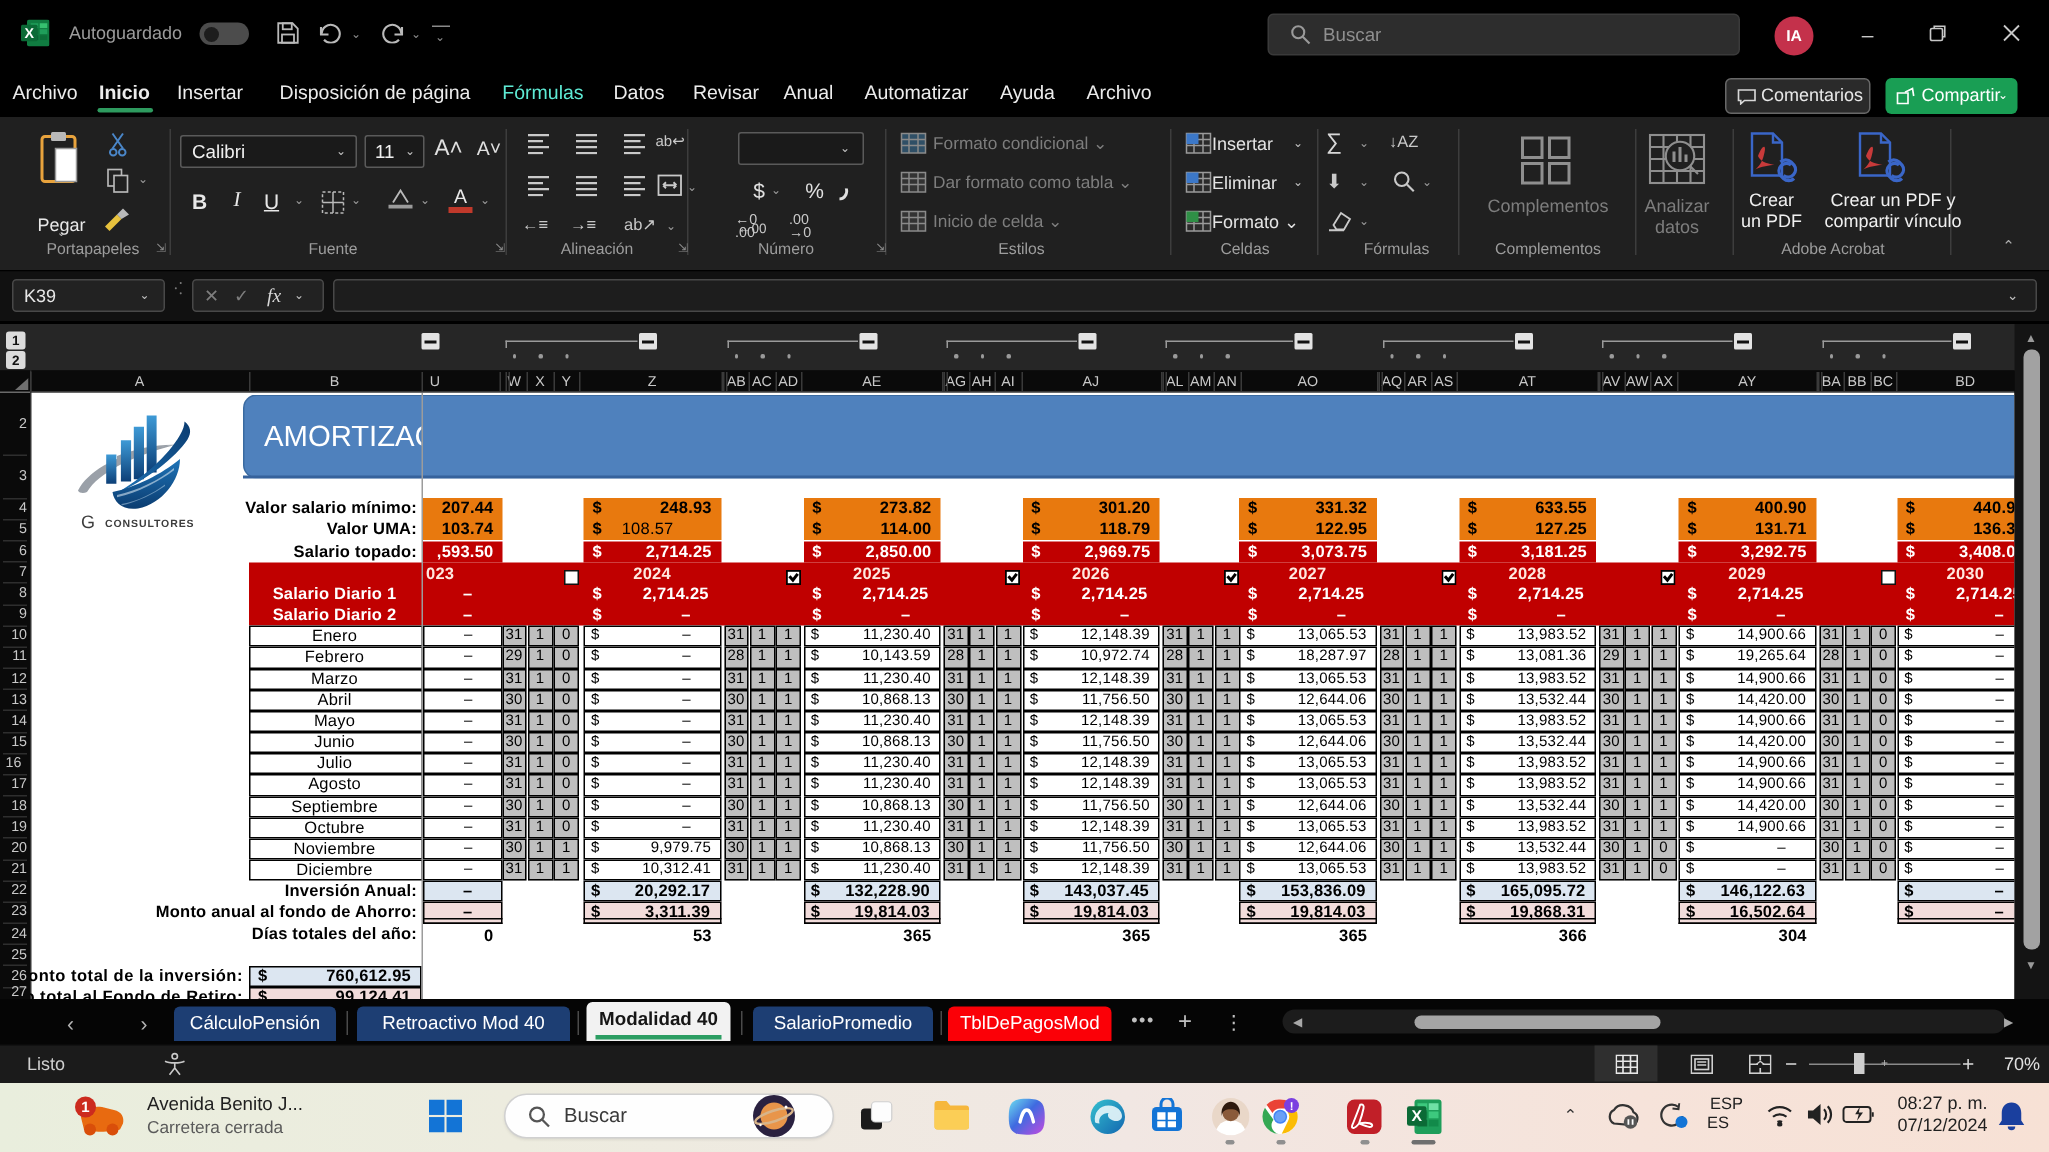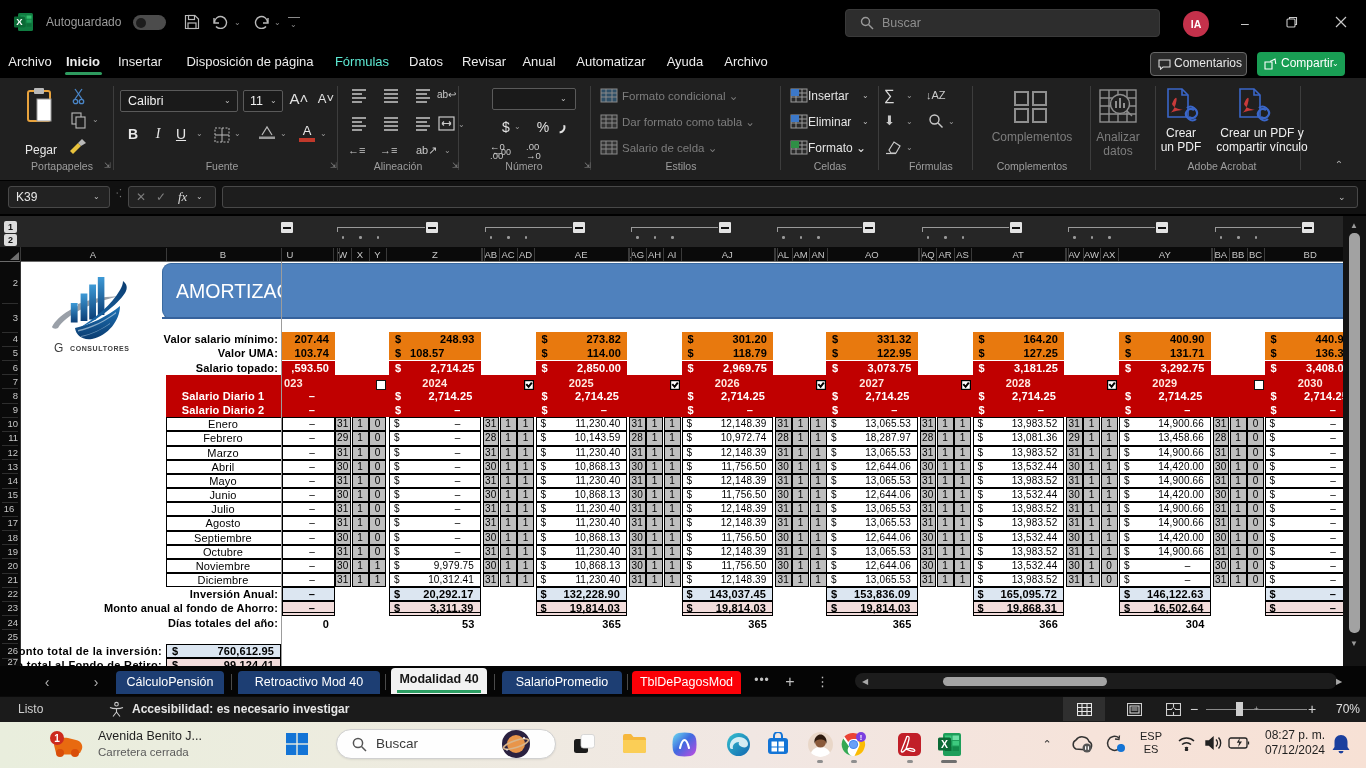--- a/index.html
+++ b/index.html
@@ -212,21 +212,21 @@
 <svg class="ab" style="left:600px;top:114px" width="19" height="16" viewBox="0 0 19 16" fill="none" stroke="#8a8a8a">
       <rect x="1" y="1" width="16" height="13" fill="#333"></rect>
       <path d="M1 5 H17 M1 9 H17 M6 1 V14 M12 1 V14"></path>
     </svg>
 <svg class="ab" style="left:600px;top:140px" width="19" height="16" viewBox="0 0 19 16" fill="none" stroke="#8a8a8a">
       <rect x="1" y="1" width="16" height="13" fill="#333"></rect>
       <path d="M1 5 H17 M1 9 H17 M6 1 V14 M12 1 V14"></path>
     </svg>
 <div class="ab" style="left:622px;top:89px;width:150px;height:14px;color:#7d7d7d;font-size:11.5px;line-height:14px">Formato condicional ⌄</div>
 <div class="ab" style="left:622px;top:115px;width:155px;height:14px;color:#7d7d7d;font-size:11.5px;line-height:14px">Dar formato como tabla ⌄</div>
-<div class="ab" style="left:622px;top:141px;width:120px;height:14px;color:#7d7d7d;font-size:11.5px;line-height:14px">Salario de celda ⌄</div>
+<div class="ab" style="left:622px;top:141px;width:120px;height:14px;color:#7d7d7d;font-size:11.5px;line-height:14px">Inicio de celda ⌄</div>
 <svg class="ab" style="left:790px;top:88px" width="19" height="16" viewBox="0 0 19 16" fill="none" stroke="#9a9a9a">
       <rect x="1" y="1" width="16" height="13" fill="#2a2a2a"></rect>
       <path d="M1 5 H17 M1 9 H17 M6 1 V14 M12 1 V14"></path>
       <rect x="1" y="1" width="8" height="7" fill="#3c78c8" stroke="none"></rect>
     </svg>
 <svg class="ab" style="left:790px;top:114px" width="19" height="16" viewBox="0 0 19 16" fill="none" stroke="#9a9a9a">
       <rect x="1" y="1" width="16" height="13" fill="#2a2a2a"></rect>
       <path d="M1 5 H17 M1 9 H17 M6 1 V14 M12 1 V14"></path>
       <rect x="1" y="1" width="8" height="7" fill="#3c78c8" stroke="none"></rect>
     </svg>
@@ -666,21 +666,21 @@
 <div class="ab" style="left:282px;top:601.4px;width:53px;height:14.2px;border:0.8px solid #000;background:#f2dcdb"></div>
 <div class="ab" style="left:282px;top:601.4px;width:33px;height:14.2px;color:#000;font-size:11px;font-weight:bold;letter-spacing:0.15px;line-height:14.2px;text-align:right;white-space:nowrap;padding-right:0px">–</div>
 <div class="ab" style="left:282px;top:611.6px;width:53px;height:1.2px;background:#000"></div>
 <div class="ab" style="left:282px;top:614.7px;width:53px;height:1px;background:#000"></div>
 <div class="ab" style="left:282px;top:617.1px;width:47px;height:14.2px;color:#000;font-size:11px;font-weight:bold;letter-spacing:0.15px;line-height:14.2px;text-align:right;white-space:nowrap;padding-right:0px">0</div>
 <div class="ab" style="left:389px;top:332.2px;width:91.5px;height:14.2px;background:#e8790e"></div>
 <div class="ab" style="left:395px;top:332.2px;width:10px;height:14.2px;color:#000;font-size:11px;font-weight:bold;letter-spacing:0.15px;line-height:14.2px;text-align:left;white-space:nowrap;padding-right:0px">$</div>
 <div class="ab" style="left:389px;top:332.2px;width:85.5px;height:14.2px;color:#000;font-size:11px;font-weight:bold;letter-spacing:0.15px;line-height:14.2px;text-align:right;white-space:nowrap;padding-right:0px">248.93</div>
 <div class="ab" style="left:389px;top:346.3px;width:91.5px;height:14.2px;background:#e8790e"></div>
 <div class="ab" style="left:395px;top:346.3px;width:10px;height:14.2px;color:#000;font-size:11px;font-weight:bold;letter-spacing:0.15px;line-height:14.2px;text-align:left;white-space:nowrap;padding-right:0px">$</div>
-<div class="ab" style="left:410px;top:346.3px;width:85.5px;height:14.2px;color:#000;font-size:11px;font-weight:bold;letter-spacing:0.15px;line-height:14.2px;text-align:left;white-space:nowrap;padding-right:0px">108.57</div>
+<div class="ab" style="left:389px;top:346.3px;width:85.5px;height:14.2px;color:#000;font-size:11px;font-weight:normal;letter-spacing:0.15px;line-height:14.2px;text-align:center;white-space:nowrap;padding-right:0px">108.57</div>
 <div class="ab" style="left:389px;top:360.5px;width:91.5px;height:14.2px;background:#c00000"></div>
 <div class="ab" style="left:395px;top:360.5px;width:10px;height:14.2px;color:#fff;font-size:11px;font-weight:bold;letter-spacing:0.15px;line-height:14.2px;text-align:left;white-space:nowrap;padding-right:0px">$</div>
 <div class="ab" style="left:389px;top:360.5px;width:85.5px;height:14.2px;color:#fff;font-size:11px;font-weight:bold;letter-spacing:0.15px;line-height:14.2px;text-align:right;white-space:nowrap;padding-right:0px">2,714.25</div>
 <div class="ab" style="left:389px;top:375.7px;width:91.5px;height:14.2px;color:#ffe9e0;font-size:11px;font-weight:bold;letter-spacing:0.15px;line-height:14.2px;text-align:center;white-space:nowrap;padding-right:0px">2024</div>
 <div class="ab" style="left:395px;top:388.9px;width:10px;height:14.2px;color:#fff;font-size:11px;font-weight:bold;letter-spacing:0.15px;line-height:14.2px;text-align:left;white-space:nowrap;padding-right:0px">$</div>
 <div class="ab" style="left:389px;top:388.9px;width:83.5px;height:14.2px;color:#fff;font-size:11px;font-weight:bold;letter-spacing:0.15px;line-height:14.2px;text-align:right;white-space:nowrap;padding-right:0px">2,714.25</div>
 <div class="ab" style="left:395px;top:403px;width:10px;height:14.2px;color:#fff;font-size:11px;font-weight:bold;letter-spacing:0.15px;line-height:14.2px;text-align:left;white-space:nowrap;padding-right:0px">$</div>
 <div class="ab" style="left:389px;top:403px;width:71.5px;height:14.2px;color:#fff;font-size:11px;font-weight:bold;letter-spacing:0.15px;line-height:14.2px;text-align:right;white-space:nowrap;padding-right:0px">–</div>
 <svg class="ab" style="left:523.5px;top:380px" width="10" height="10" viewBox="0 0 10 10">
           <rect x="0.6" y="0.6" width="8.8" height="8.8" fill="#fff" stroke="#000" stroke-width="1.2"></rect>
@@ -1203,21 +1203,21 @@
 <div class="ab" style="left:831px;top:587.2px;width:10px;height:14.2px;color:#000;font-size:11px;font-weight:bold;letter-spacing:0.15px;line-height:14.2px;text-align:left;white-space:nowrap;padding-right:0px">$</div>
 <div class="ab" style="left:826px;top:587.2px;width:84.5px;height:14.2px;color:#000;font-size:11px;font-weight:bold;letter-spacing:0.15px;line-height:14.2px;text-align:right;white-space:nowrap;padding-right:0px">153,836.09</div>
 <div class="ab" style="left:826px;top:601.4px;width:91.5px;height:14.2px;border:0.8px solid #000;background:#f2dcdb"></div>
 <div class="ab" style="left:831px;top:601.4px;width:10px;height:14.2px;color:#000;font-size:11px;font-weight:bold;letter-spacing:0.15px;line-height:14.2px;text-align:left;white-space:nowrap;padding-right:0px">$</div>
 <div class="ab" style="left:826px;top:601.4px;width:84.5px;height:14.2px;color:#000;font-size:11px;font-weight:bold;letter-spacing:0.15px;line-height:14.2px;text-align:right;white-space:nowrap;padding-right:0px">19,814.03</div>
 <div class="ab" style="left:826px;top:611.6px;width:91.5px;height:1.2px;background:#000"></div>
 <div class="ab" style="left:826px;top:614.7px;width:91.5px;height:1px;background:#000"></div>
 <div class="ab" style="left:826px;top:617.1px;width:85.5px;height:14.2px;color:#000;font-size:11px;font-weight:bold;letter-spacing:0.15px;line-height:14.2px;text-align:right;white-space:nowrap;padding-right:0px">365</div>
 <div class="ab" style="left:972.5px;top:332.2px;width:91.5px;height:14.2px;background:#e8790e"></div>
 <div class="ab" style="left:978.5px;top:332.2px;width:10px;height:14.2px;color:#000;font-size:11px;font-weight:bold;letter-spacing:0.15px;line-height:14.2px;text-align:left;white-space:nowrap;padding-right:0px">$</div>
-<div class="ab" style="left:972.5px;top:332.2px;width:85.5px;height:14.2px;color:#000;font-size:11px;font-weight:bold;letter-spacing:0.15px;line-height:14.2px;text-align:right;white-space:nowrap;padding-right:0px">164.20</div>
+<div class="ab" style="left:972.5px;top:332.2px;width:85.5px;height:14.2px;color:#000;font-size:11px;font-weight:bold;letter-spacing:0.15px;line-height:14.2px;text-align:right;white-space:nowrap;padding-right:0px">633.55</div>
 <div class="ab" style="left:972.5px;top:346.3px;width:91.5px;height:14.2px;background:#e8790e"></div>
 <div class="ab" style="left:978.5px;top:346.3px;width:10px;height:14.2px;color:#000;font-size:11px;font-weight:bold;letter-spacing:0.15px;line-height:14.2px;text-align:left;white-space:nowrap;padding-right:0px">$</div>
 <div class="ab" style="left:972.5px;top:346.3px;width:85.5px;height:14.2px;color:#000;font-size:11px;font-weight:bold;letter-spacing:0.15px;line-height:14.2px;text-align:right;white-space:nowrap;padding-right:0px">127.25</div>
 <div class="ab" style="left:972.5px;top:360.5px;width:91.5px;height:14.2px;background:#c00000"></div>
 <div class="ab" style="left:978.5px;top:360.5px;width:10px;height:14.2px;color:#fff;font-size:11px;font-weight:bold;letter-spacing:0.15px;line-height:14.2px;text-align:left;white-space:nowrap;padding-right:0px">$</div>
 <div class="ab" style="left:972.5px;top:360.5px;width:85.5px;height:14.2px;color:#fff;font-size:11px;font-weight:bold;letter-spacing:0.15px;line-height:14.2px;text-align:right;white-space:nowrap;padding-right:0px">3,181.25</div>
 <div class="ab" style="left:972.5px;top:375.7px;width:91.5px;height:14.2px;color:#ffe9e0;font-size:11px;font-weight:bold;letter-spacing:0.15px;line-height:14.2px;text-align:center;white-space:nowrap;padding-right:0px">2028</div>
 <div class="ab" style="left:978.5px;top:388.9px;width:10px;height:14.2px;color:#fff;font-size:11px;font-weight:bold;letter-spacing:0.15px;line-height:14.2px;text-align:left;white-space:nowrap;padding-right:0px">$</div>
 <div class="ab" style="left:972.5px;top:388.9px;width:83.5px;height:14.2px;color:#fff;font-size:11px;font-weight:bold;letter-spacing:0.15px;line-height:14.2px;text-align:right;white-space:nowrap;padding-right:0px">2,714.25</div>
 <div class="ab" style="left:978.5px;top:403px;width:10px;height:14.2px;color:#fff;font-size:11px;font-weight:bold;letter-spacing:0.15px;line-height:14.2px;text-align:left;white-space:nowrap;padding-right:0px">$</div>
@@ -1362,21 +1362,21 @@
 <div class="ab" style="left:1124px;top:417.2px;width:10px;height:14.2px;color:#000;font-size:10px;font-weight:normal;letter-spacing:0.15px;line-height:14.2px;text-align:left;white-space:nowrap;padding-right:0px">$</div>
 <div class="ab" style="left:1119px;top:417.2px;width:85px;height:14.2px;color:#000;font-size:10px;font-weight:normal;letter-spacing:0.15px;line-height:14.2px;text-align:right;white-space:nowrap;padding-right:0px">14,900.66</div>
 <div class="ab" style="left:1212.5px;top:417.2px;width:16.5px;height:14.2px;border:0.8px solid #000;background:#bfbfbf"></div>
 <div class="ab" style="left:1212.5px;top:417.2px;width:16.5px;height:14.2px;color:#000;font-size:10px;font-weight:normal;letter-spacing:0.15px;line-height:14.2px;text-align:center;white-space:nowrap;padding-right:0px">31</div>
 <div class="ab" style="left:1229.5px;top:417.2px;width:17px;height:14.2px;border:0.8px solid #000;background:#bfbfbf"></div>
 <div class="ab" style="left:1229.5px;top:417.2px;width:17px;height:14.2px;color:#000;font-size:10px;font-weight:normal;letter-spacing:0.15px;line-height:14.2px;text-align:center;white-space:nowrap;padding-right:0px">1</div>
 <div class="ab" style="left:1247px;top:417.2px;width:17px;height:14.2px;border:0.8px solid #000;background:#bfbfbf"></div>
 <div class="ab" style="left:1247px;top:417.2px;width:17px;height:14.2px;color:#000;font-size:10px;font-weight:normal;letter-spacing:0.15px;line-height:14.2px;text-align:center;white-space:nowrap;padding-right:0px">0</div>
 <div class="ab" style="left:1119px;top:431.4px;width:91.5px;height:14.2px;border:0.8px solid #000;background:#fff"></div>
 <div class="ab" style="left:1124px;top:431.4px;width:10px;height:14.2px;color:#000;font-size:10px;font-weight:normal;letter-spacing:0.15px;line-height:14.2px;text-align:left;white-space:nowrap;padding-right:0px">$</div>
-<div class="ab" style="left:1119px;top:431.4px;width:85px;height:14.2px;color:#000;font-size:10px;font-weight:normal;letter-spacing:0.15px;line-height:14.2px;text-align:right;white-space:nowrap;padding-right:0px">13,458.66</div>
+<div class="ab" style="left:1119px;top:431.4px;width:85px;height:14.2px;color:#000;font-size:10px;font-weight:normal;letter-spacing:0.15px;line-height:14.2px;text-align:right;white-space:nowrap;padding-right:0px">19,265.64</div>
 <div class="ab" style="left:1212.5px;top:431.4px;width:16.5px;height:14.2px;border:0.8px solid #000;background:#bfbfbf"></div>
 <div class="ab" style="left:1212.5px;top:431.4px;width:16.5px;height:14.2px;color:#000;font-size:10px;font-weight:normal;letter-spacing:0.15px;line-height:14.2px;text-align:center;white-space:nowrap;padding-right:0px">28</div>
 <div class="ab" style="left:1229.5px;top:431.4px;width:17px;height:14.2px;border:0.8px solid #000;background:#bfbfbf"></div>
 <div class="ab" style="left:1229.5px;top:431.4px;width:17px;height:14.2px;color:#000;font-size:10px;font-weight:normal;letter-spacing:0.15px;line-height:14.2px;text-align:center;white-space:nowrap;padding-right:0px">1</div>
 <div class="ab" style="left:1247px;top:431.4px;width:17px;height:14.2px;border:0.8px solid #000;background:#bfbfbf"></div>
 <div class="ab" style="left:1247px;top:431.4px;width:17px;height:14.2px;color:#000;font-size:10px;font-weight:normal;letter-spacing:0.15px;line-height:14.2px;text-align:center;white-space:nowrap;padding-right:0px">0</div>
 <div class="ab" style="left:1119px;top:445.5px;width:91.5px;height:14.2px;border:0.8px solid #000;background:#fff"></div>
 <div class="ab" style="left:1124px;top:445.5px;width:10px;height:14.2px;color:#000;font-size:10px;font-weight:normal;letter-spacing:0.15px;line-height:14.2px;text-align:left;white-space:nowrap;padding-right:0px">$</div>
 <div class="ab" style="left:1119px;top:445.5px;width:85px;height:14.2px;color:#000;font-size:10px;font-weight:normal;letter-spacing:0.15px;line-height:14.2px;text-align:right;white-space:nowrap;padding-right:0px">14,900.66</div>
 <div class="ab" style="left:1212.5px;top:445.5px;width:16.5px;height:14.2px;border:0.8px solid #000;background:#bfbfbf"></div>
@@ -1588,21 +1588,20 @@
 <div class="ab" style="left:855px;top:673px;width:482px;height:16px;background:#1c1c1c;border-radius:8px"></div>
 <div class="ab" style="left:862px;top:677px;width:10px;height:9px;color:#a8a8a8;font-size:8px;line-height:9px">◀</div>
 <div class="ab" style="left:943px;top:677px;width:164px;height:9px;background:#a4a4a4;border-radius:5px"></div>
 <div class="ab" style="left:1336px;top:677px;width:10px;height:9px;color:#a8a8a8;font-size:8px;line-height:9px">▶</div>
 <div class="ab" style="left:0px;top:696px;width:1366px;height:26px;background:#1b1b1b;border-top:1px solid #0a0a0a"></div>
 <div class="ab" style="left:18px;top:702px;width:50px;height:15px;color:#d0d0d0;font-size:12px;line-height:15px">Listo</div>
 <svg class="ab" style="left:108px;top:701px" width="17" height="17" viewBox="0 0 17 17" fill="none" stroke="#c9c9c9" stroke-width="1.1">
 <circle cx="8.5" cy="3.2" r="1.8"></circle>
       <path d="M2 6.5 C5 8 12 8 15 6.5 M8.5 7.5 V11 M8.5 11 L5 15.5 M8.5 11 L12 15.5"></path>
     </svg>
-<div class="ab" style="left:132px;top:702px;width:300px;height:15px;color:#e6e6e6;font-size:12px;font-weight:bold;line-height:15px">Accesibilidad: es necesario investigar</div>
 <div class="ab" style="left:1063px;top:697px;width:42px;height:24px;background:#2f2f2f"></div>
 <svg class="ab" style="left:1077px;top:703px" width="15" height="13" viewBox="0 0 15 13" fill="none" stroke="#e8e8e8" stroke-width="1.1">
       <rect x="0.5" y="0.5" width="14" height="12"></rect>
       <path d="M0.5 4.5 H14.5 M0.5 8.5 H14.5 M5 0.5 V12.5 M10 0.5 V12.5"></path>
     </svg>
 <svg class="ab" style="left:1127px;top:703px" width="15" height="13" viewBox="0 0 15 13" fill="none" stroke="#d0d0d0" stroke-width="1.1">
       <rect x="0.5" y="0.5" width="14" height="12"></rect>
       <rect x="3" y="3" width="9" height="7"></rect>
       <path d="M4.5 5 H10.5 M4.5 7 H10.5"></path>
     </svg>
@@ -1723,21 +1722,21 @@
       <path d="M6 14 a5 5 0 0 1 0-9 a7 6 0 0 1 13 1.5 a4.5 4.5 0 0 1 -1 8.5 Z" fill="none" stroke="#333" stroke-width="1.5"></path>
       <circle cx="17" cy="13" r="4.5" fill="#555"></circle>
       <path d="M15.6 11.2 v3.6 M18.4 11.2 v3.6" stroke="#fff" stroke-width="1.2"></path>
     </svg>
 <svg class="ab" style="left:1104px;top:735px" width="22" height="18" viewBox="0 0 22 18" fill="none" stroke="#333" stroke-width="1.5">
       <path d="M15 3 A7 7 0 1 0 17.5 9"></path>
       <path d="M15.5 0.5 L15 4.5 L11 4" stroke-width="1.3"></path>
       <circle cx="17" cy="13" r="4" fill="#1374d6" stroke="none"></circle>
     </svg>
 <div class="ab" style="left:1138px;top:729px;width:26px;height:14px;color:#1f1f1f;font-size:11px;line-height:14px;text-align:center">ESP</div>
-<div class="ab" style="left:1138px;top:742px;width:26px;height:14px;color:#1f1f1f;font-size:11px;line-height:14px;text-align:center">ES</div>
+<div class="ab" style="left:1138px;top:742px;width:26px;height:14px;color:#1f1f1f;font-size:11px;line-height:14px;text-align:left">ES</div>
 <svg class="ab" style="left:1177px;top:736px" width="19" height="15" viewBox="0 0 19 15" fill="none" stroke="#222" stroke-width="1.5">
       <path d="M2 5 A11 11 0 0 1 17 5"></path>
       <path d="M5 8.5 A7 7 0 0 1 14 8.5"></path>
       <path d="M8 12 A3 3 0 0 1 11 12"></path>
       <circle cx="9.5" cy="13.5" r="1" fill="#222"></circle>
     </svg>
 <svg class="ab" style="left:1205px;top:735px" width="18" height="16" viewBox="0 0 18 16" fill="none" stroke="#222" stroke-width="1.4">
       <path d="M1 6 H4 L8 2.5 V13.5 L4 10 H1 Z" fill="#222"></path>
       <path d="M11 4.5 A5 5 0 0 1 11 11.5 M13.5 2.5 A8 8 0 0 1 13.5 13.5"></path>
     </svg>

